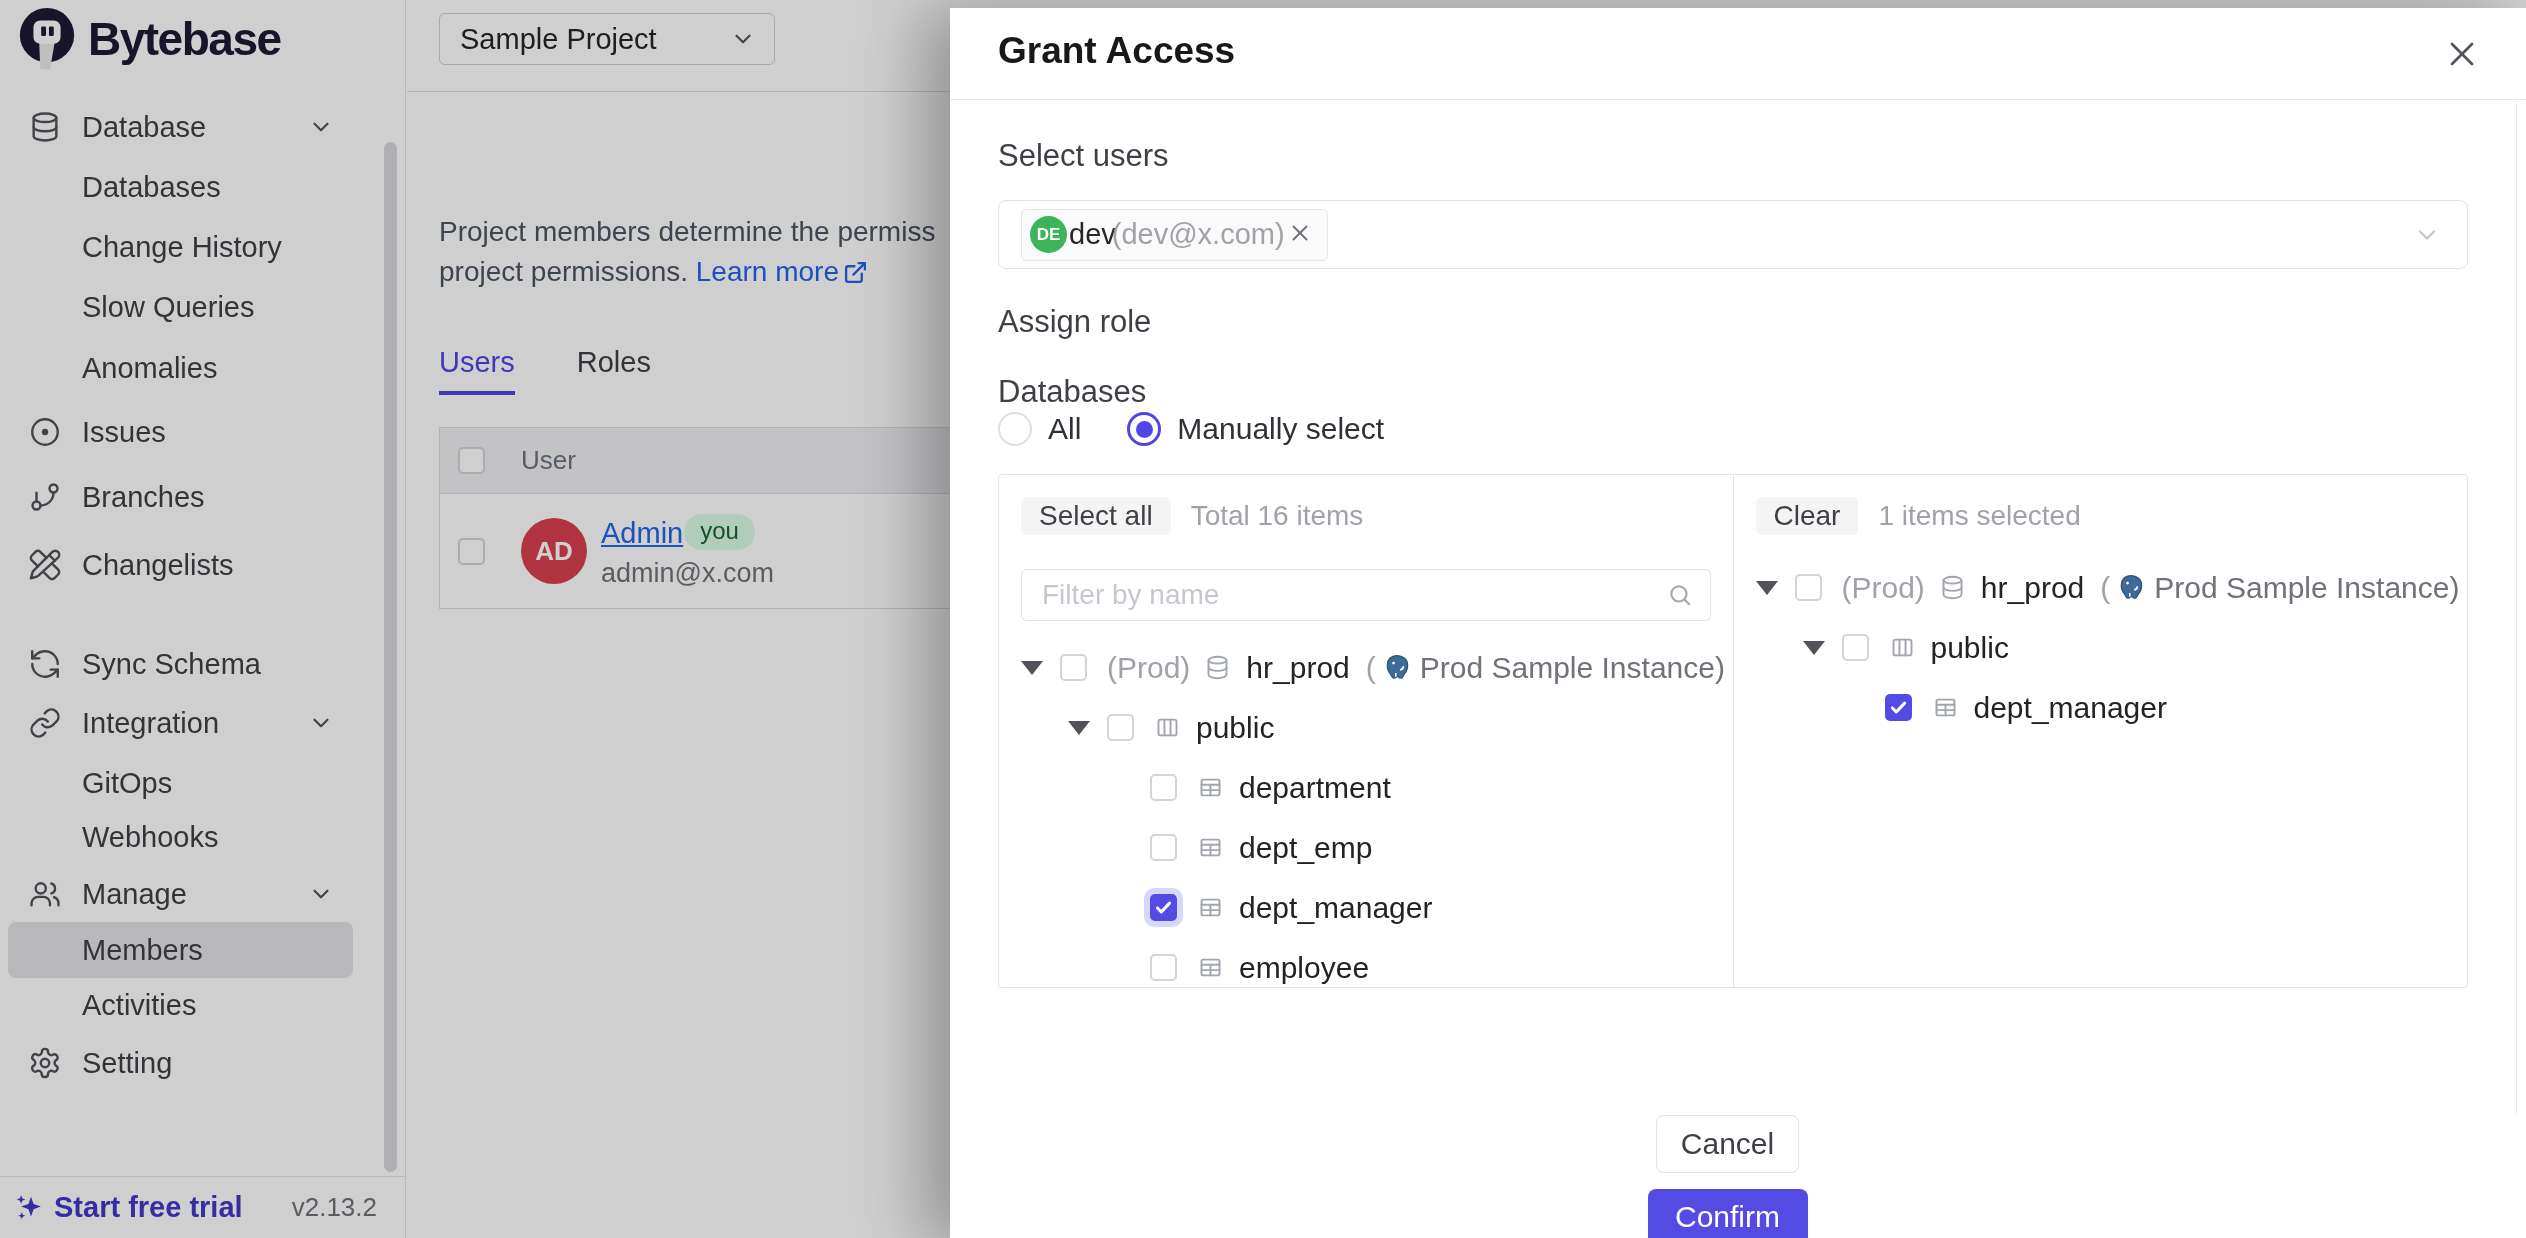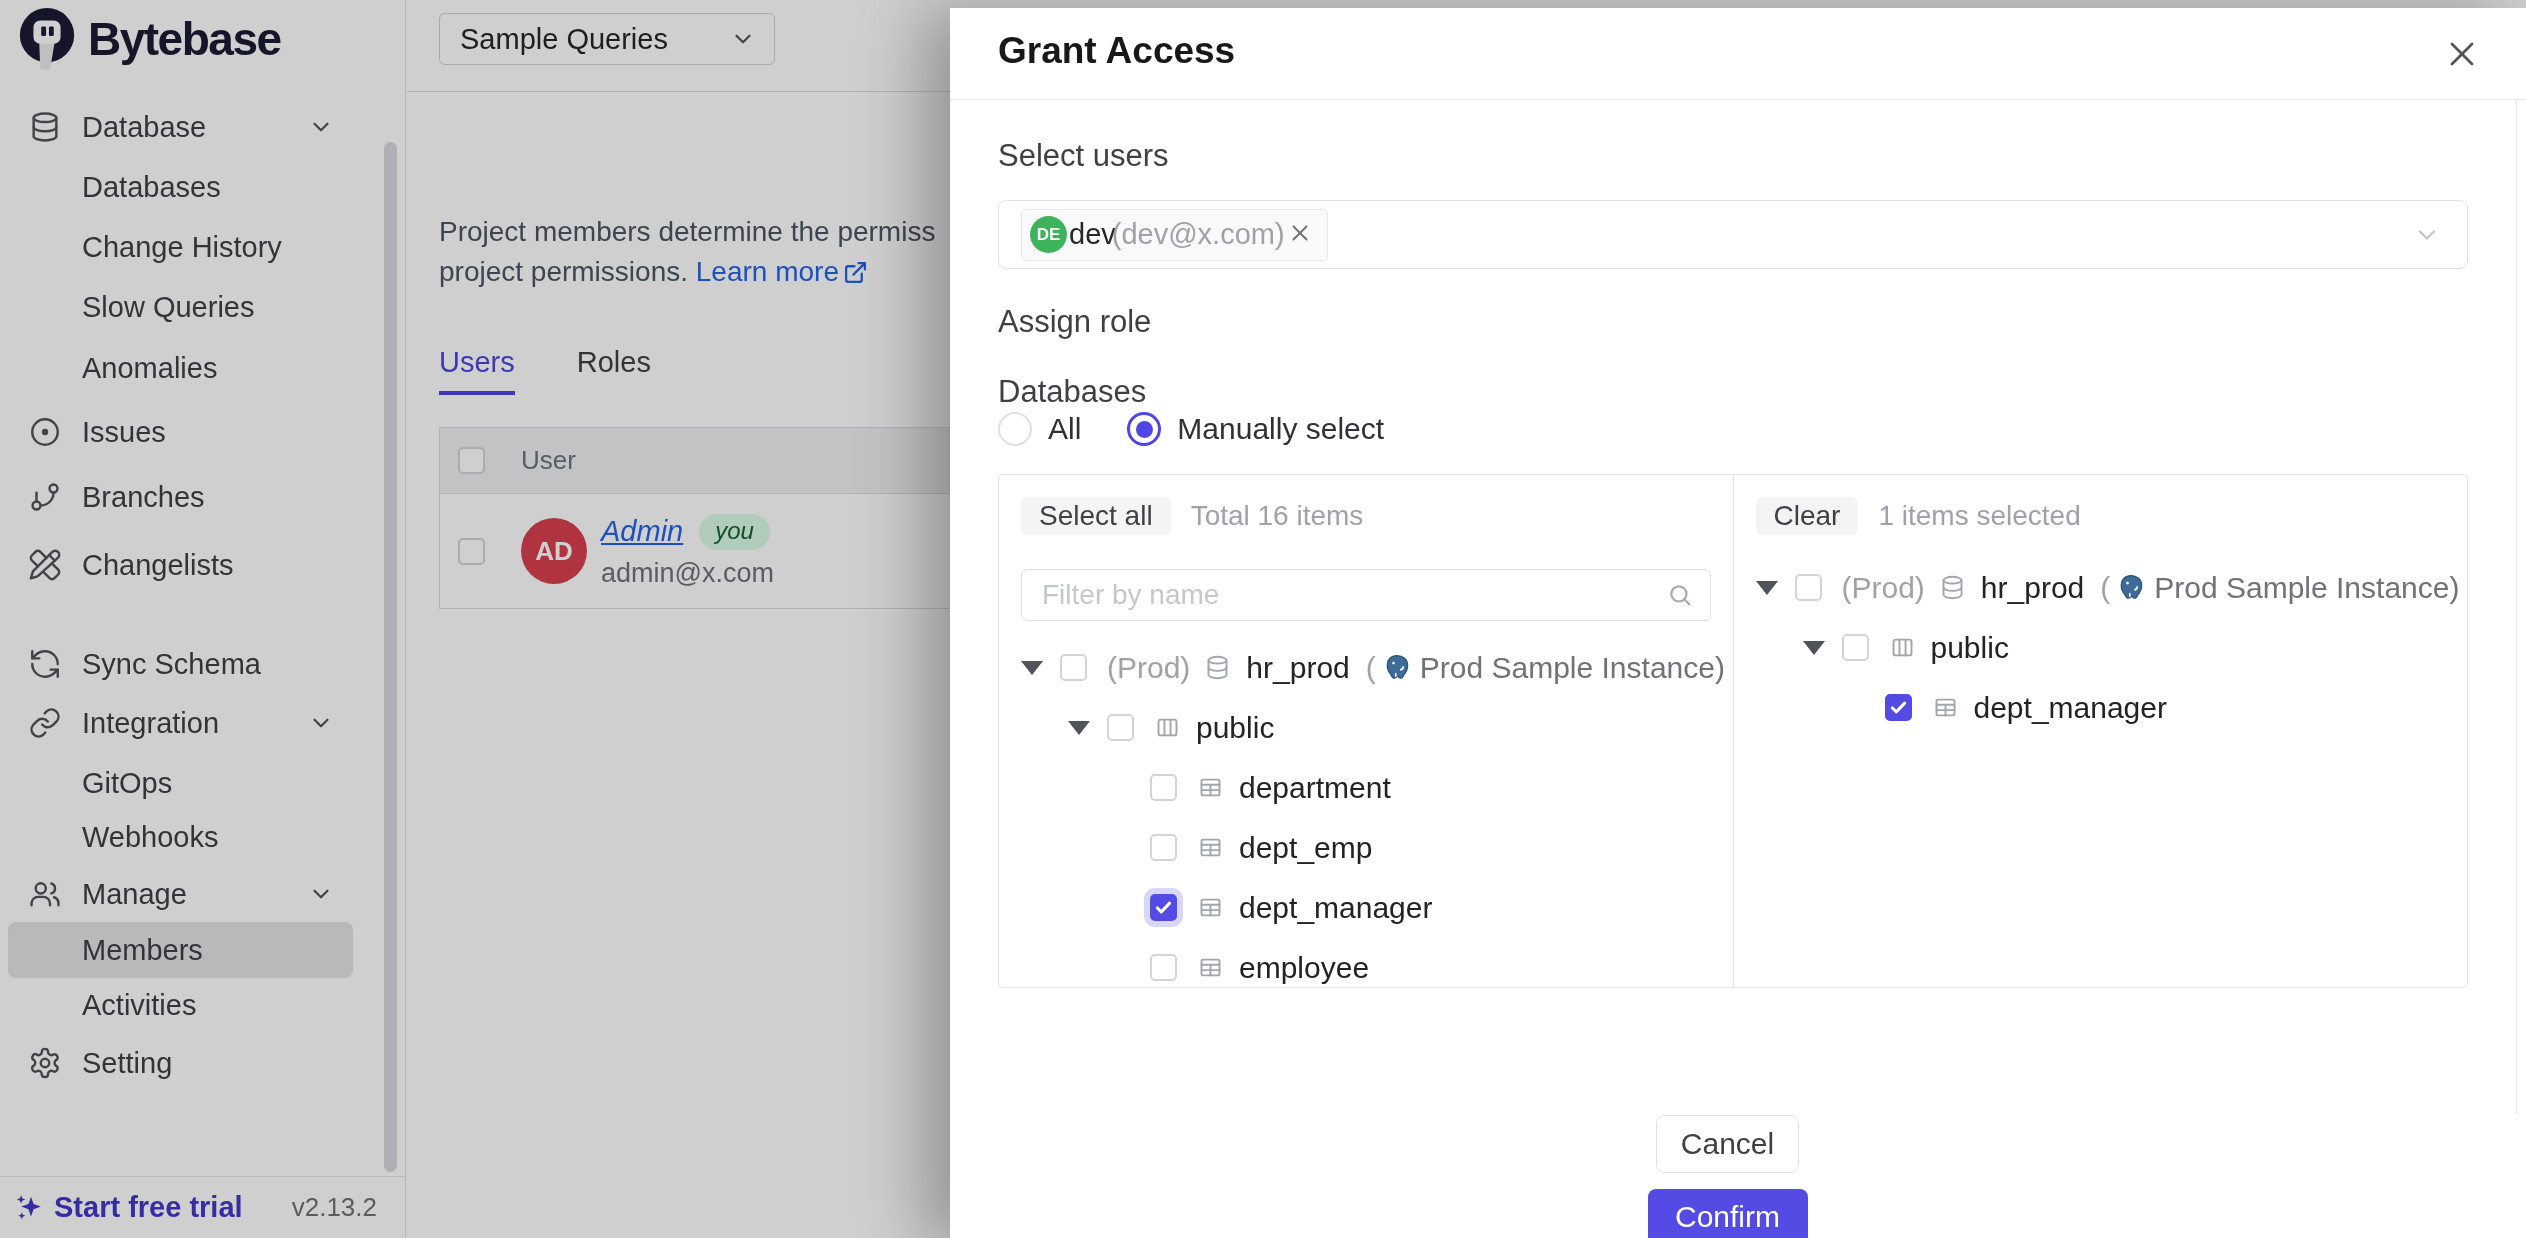--- a/index.html
+++ b/index.html
@@ -36,21 +36,21 @@
   .tab { padding-bottom:12px; color:#3f3f46; font-weight:500; }
   .tab.active { color:#4f46e5; border-bottom:4px solid #4f46e5; }
   .mtable { position:absolute; left:32px; top:427px; width:1260px; border:1px solid #dcdce0; }
   .thead { height:66px; background:#f1f1f4; display:flex; align-items:center; border-bottom:1px solid #dcdce0; }
   .trowm { height:114px; display:flex; align-items:center; }
   .cbx { width:27px; height:27px; border:2px solid #d4d4d8; border-radius:5px; background:#fff; flex:none; }
   .mtable .cbx { margin-left:18px; }
   .th-user { margin-left:36px; font-size:26px; color:#6b7280; font-weight:500; }
   .avatar { width:66px; height:66px; border-radius:50%; margin-left:36px; background:#d8404f; color:#fff; font-size:26px; font-weight:600; display:flex; align-items:center; justify-content:center; flex:none; }
   .ucol { margin-left:14px; }
-  .uname-line { display:flex; align-items:center; gap:16px;font-style:italic; }
+  .uname-line { display:flex; align-items:flex-end; gap:1px; }
   .uname { font-size:29px; color:#2563eb; }
   .badge-you { background:#dcfce7; color:#166534; font-size:24px; padding:3px 16px 5px; border-radius:999px; }
   .uemail { font-size:27px; color:#71717a; margin-top:8px; }
 
   
   .dim { position:absolute; inset:0; background:rgba(0,0,0,0.19); z-index:40; }
   .modal { position:absolute; left:950px; top:8px; width:1576px; height:1238px; background:#fff; z-index:50; box-shadow:-28px 0 60px rgba(0,0,0,0.28); }
   .m-header { position:absolute; left:0; right:0; top:0; height:92px; border-bottom:1px solid #e7e7ea; }
   .m-title { position:absolute; left:48px; top:22px; font-size:37px; font-weight:600; color:#18181b; }
   .m-close { position:absolute; right:44px; top:26px; width:40px; height:40px; background:none; border:none; }
@@ -234,21 +234,21 @@
         </svg>
       <span>Start free trial</span>
     </span>
     <span class="version">v2.13.2</span>
   </div>
 </aside>
 
 <div class="main">
   <div class="topbar">
     <button class="proj-select">
-      <span>Sample Queries</span>
+      <span>Sample Project</span>
       <svg viewBox="0 0 24 24">
           <path d="m6 9 6 6 6-6"></path>
         </svg>
     </button>
   </div>
 
   <div class="desc">
     <div>Project members determine the permiss</div>
     <div>
       <span>project permissions.</span>

